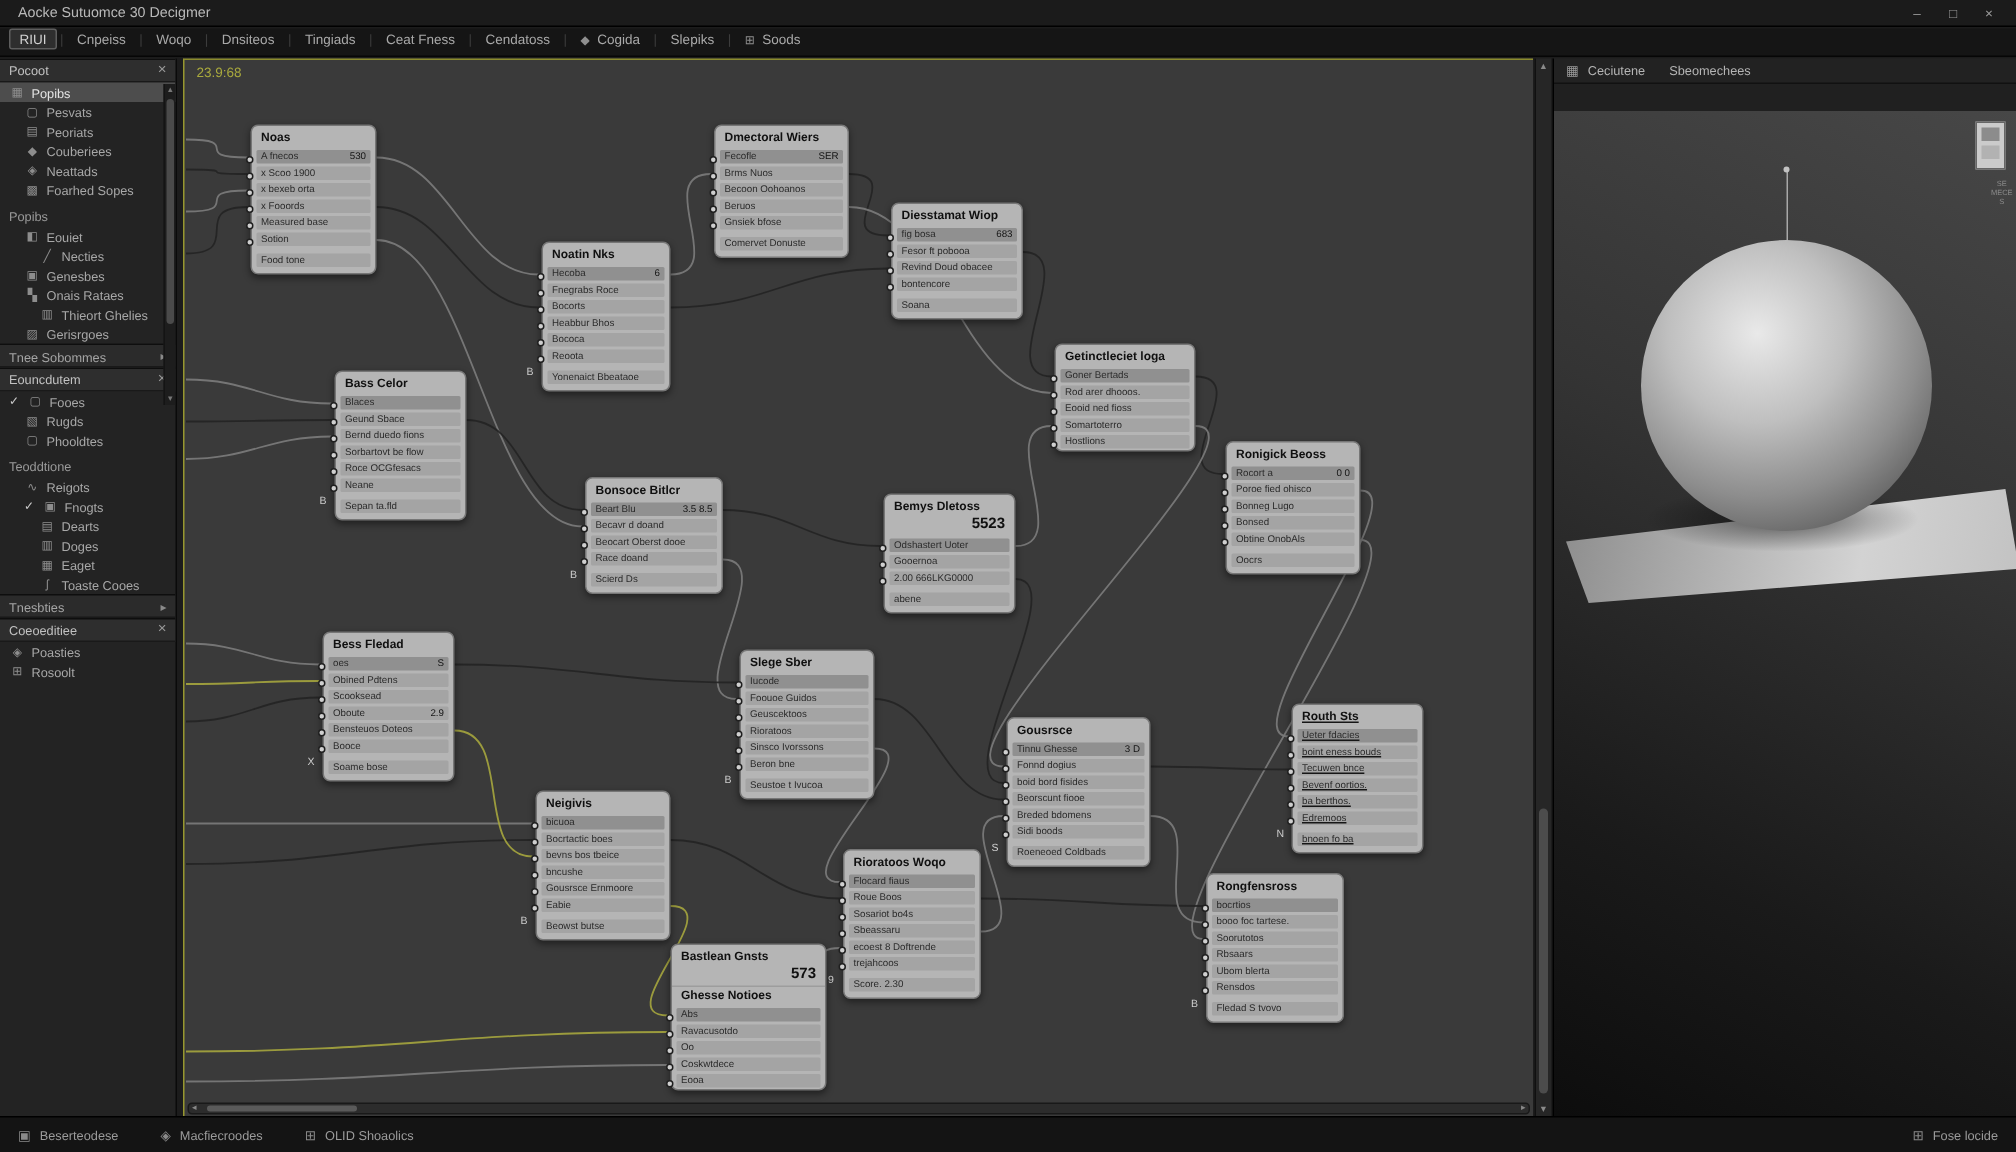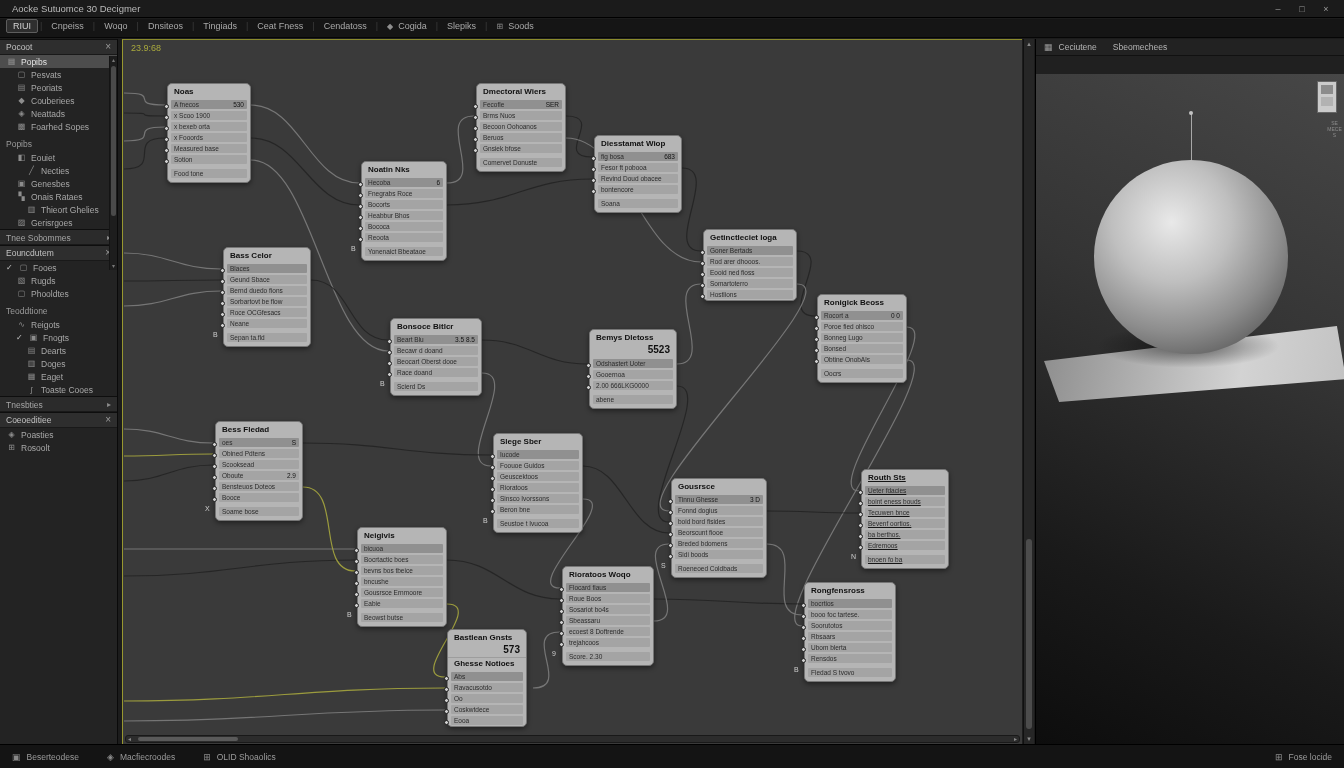--- a/index.html
+++ b/index.html
@@ -775,21 +775,21 @@
       </div>
       <div class="node-footer">Fledad S tvovo</div>
       <span class="port" style="top: 20px;"></span>
       <span class="port" style="top: 31px;"></span>
       <span class="port" style="top: 42px;"></span>
       <span class="port" style="top: 53px;"></span>
       <span class="port" style="top: 64px;"></span>
       <span class="port" style="top: 75px;"></span>
       <span class="port-label">B</span>
     </div>
-    <div class="node" style="left: 324px; top: 589px; width: 80px;">
+    <div class="node" style="left: 324px; top: 589px; width: 104px;">
       <div class="node-header">Bastlean Gnsts</div>
       <div class="node-badge">573</div>
       <div class="node-subtitle">Ghesse Notioes</div>
       <div class="node-row first">
         <span>Abs</span>
       </div>
       <div class="node-row">
         <span>Ravacusotdo</span>
       </div>
       <div class="node-row">

